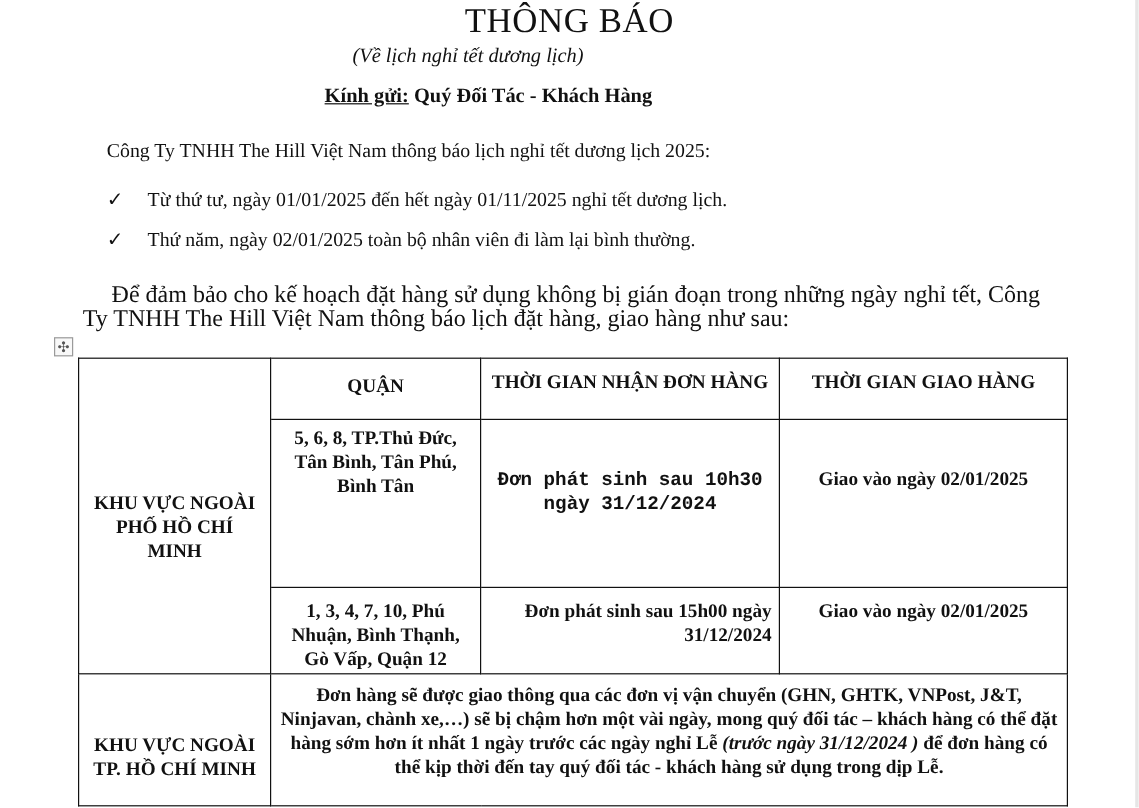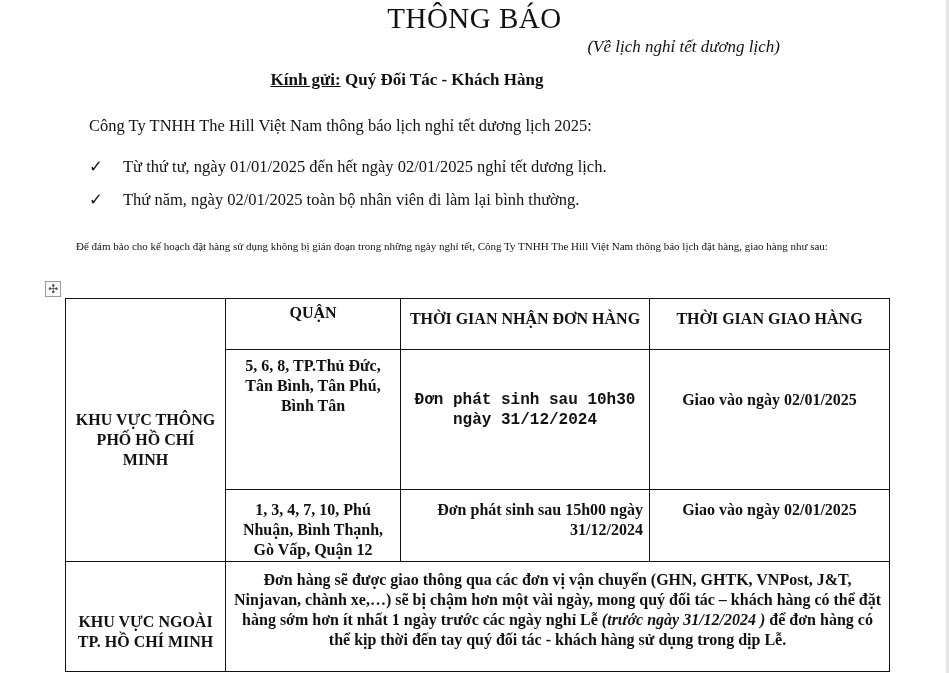--- a/index.html
+++ b/index.html
@@ -2,68 +2,68 @@
 <html><head>
 <meta charset="utf-8">
 <style>
   html, body { margin:0; padding:0; }
   body {
     width:949px; height:673px; overflow:hidden; background:#ffffff; position:relative;
     font-family:"Liberation Serif", serif; color:#111111;
   }
   .abs { position:absolute; }
   .title { left:0; width:949px; top:2px; text-align:center; font-size:29px; font-weight:normal; letter-spacing:0.5px; }
-  .subtitle { left:0; width:780px; top:37px; text-align:right; font-size:17px; font-style:italic; }
+  .subtitle { left:0; width:780px; top:37px; text-align:center; font-size:17px; font-style:italic; }
   .salutation { left:0; width:814px; top:70px; text-align:center; font-size:17px; font-weight:bold; }
   .salutation .u { text-decoration:underline; }
   .para1 { left:89px; top:116px; font-size:16.5px; }
   .check-item { left:89px; font-size:16.5px; white-space:nowrap; }
   .check-item .ck { display:inline-block; width:34px; }
-  .para2 { left:52px; top:236px; width:820px; font-size:11px; line-height:20px; text-indent:24px; }
+  .para2 { left:69px; top:236px; width:820px; font-size:20px; line-height:20px; text-indent:24px; }
   .move-handle { left:45px; top:281px; width:16px; height:16px; border:1px solid #9a9a9a; background:#f8f8f8; box-sizing:border-box;
     font-size:12px; line-height:14px; text-align:center; color:#555; font-family:"DejaVu Sans", sans-serif; }
   table.sched { position:absolute; left:65px; top:298px; border-collapse:collapse; table-layout:fixed; width:824px; }
   table.sched td { border:1.5px solid #111; font-weight:bold; font-size:16px; line-height:20px; text-align:center; padding:0 6px; vertical-align:top; }
   .sm-left-note { text-align:right; }
   .it { font-style:italic; font-weight:bold; }
   .scrollbar { right:0; top:0; width:3px; height:673px; background:#e6e6e6; }
 </style>
 </head>
 <body>
 
 <div class="abs title">THÔNG BÁO</div>
 <div class="abs subtitle">(Về lịch nghỉ tết dương lịch)</div>
 <div class="abs salutation">
   <span class="u">Kính gửi:</span><span> Quý Đối Tác - Khách Hàng</span>
 </div>
 
 <div class="abs para1">Công Ty TNHH The Hill Việt Nam thông báo lịch nghỉ tết dương lịch 2025:</div>
 
 <div class="abs check-item" style="top:157px;">
-  <span class="ck">✓</span><span>Từ thứ tư, ngày 01/01/2025 đến hết ngày 02/01/2025 nghỉ tết dương lịch.</span>
+  <span class="ck">✓</span><span>Từ thứ tư, ngày 01/01/2025 đến hết ngày 01/11/2025 nghỉ tết dương lịch.</span>
 </div>
 <div class="abs check-item" style="top:190px;">
   <span class="ck">✓</span><span>Thứ năm, ngày 02/01/2025 toàn bộ nhân viên đi làm lại bình thường.</span>
 </div>
 
 <div class="abs para2">Để đảm bảo cho kế hoạch đặt hàng sử dụng không bị gián đoạn trong những ngày nghỉ tết, Công Ty TNHH The Hill Việt Nam thông báo lịch đặt hàng, giao hàng như sau:</div>
 
 <div class="abs move-handle">✣</div>
 
 <table class="sched">
   <colgroup>
     <col style="width:160px">
       <col style="width:175px">
       <col style="width:249px">
       <col style="width:240px">
   </colgroup>
   <tbody>
       <tr style="height:51px;">
-    <td rowspan="3" style="vertical-align:middle; padding-top:20px;">KHU VỰC THÔNG PHỐ HỒ CHÍ MINH</td>
-    <td style="padding-top:4px;">QUẬN</td>
+    <td rowspan="3" style="vertical-align:middle; padding-top:20px;">KHU VỰC NGOÀI PHỐ HỒ CHÍ MINH</td>
+    <td style="padding-top:14px;">QUẬN</td>
     <td style="padding-top:10px;">THỜI GIAN NHẬN ĐƠN HÀNG</td>
     <td style="padding-top:10px;">THỜI GIAN GIAO HÀNG</td>
   </tr>
   <tr style="height:140px;">
     <td style="padding-top:6px;">5, 6, 8, TP.Thủ Đức, Tân Bình, Tân Phú, Bình Tân</td>
     <td style="padding-top:40px;font-family:Liberation Mono, monospace;">Đơn phát sinh sau 10h30 ngày 31/12/2024</td>
     <td style="padding-top:40px;">Giao vào ngày 02/01/2025</td>
   </tr>
   <tr style="height:72px;">
     <td style="padding-top:10px;">1, 3, 4, 7, 10, Phú Nhuận, Bình Thạnh, Gò Vấp, Quận 12</td>

